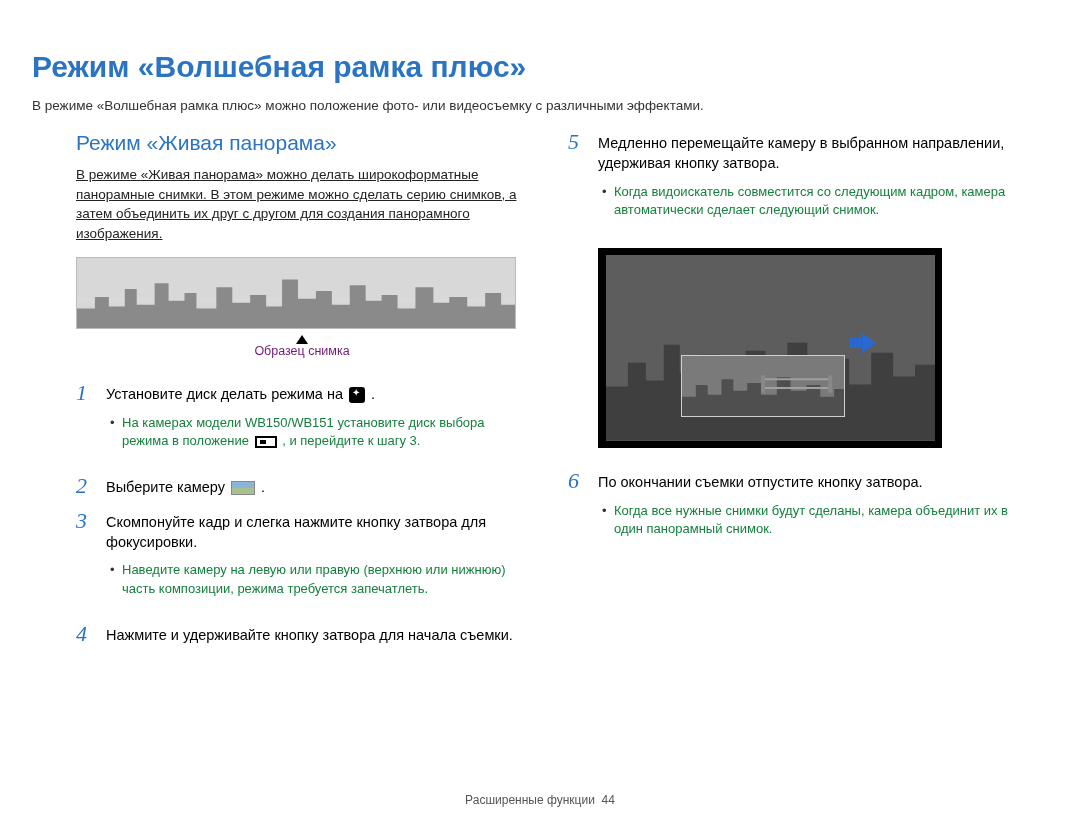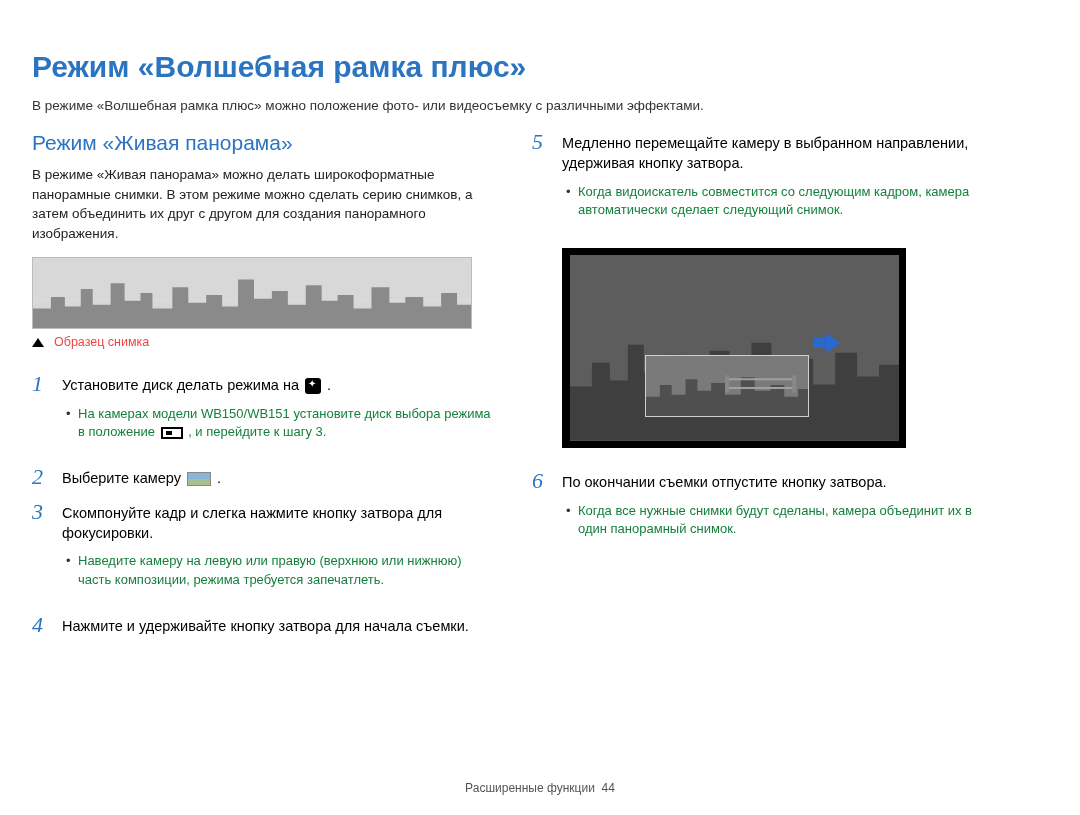--- a/index.html
+++ b/index.html
@@ -25,57 +25,60 @@
       margin-bottom: 14px;
     }
     .intro-text {
       font-size: 13.5px;
       color: #333;
       margin-bottom: 18px;
     }
     .columns {
       display: flex;
       gap: 40px;
+      margin-left: 44px;
     }
     .left-col {
       width: 460px;
     }
     .right-col {
       width: 460px;
     }
     .section-title {
       color: #2b74c2;
       font-size: 21px;
       font-weight: normal;
       margin-bottom: 10px;
     }
     .section-intro {
       font-size: 13.5px;
       line-height: 1.45;
       color: #222;
       margin-bottom: 14px;
+      text-decoration: underline;
     }
     .panorama-sample {
       width: 440px;
       height: 72px;
       background: linear-gradient(to bottom, #dcdcdc 0%, #dcdcdc 55%, #cccccc 100%);
       position: relative;
       border: 1px solid #bbb;
       margin-bottom: 6px;
     }
     .skyline-path {
       fill: #8a8a8a;
     }
     .sample-caption {
       font-size: 12.5px;
-      color: #ef4444;
+      color: #701a75;
       margin-bottom: 24px;
       display: flex;
       align-items: center;
-      gap: 10px;
+      gap: 0;
+      flex-direction: column;
     }
     .caption-triangle {
       width: 0;
       height: 0;
       border-left: 6px solid transparent;
       border-right: 6px solid transparent;
       border-bottom: 9px solid #000;
       display: inline-block;
     }
     .step-row {
@@ -194,21 +197,21 @@
     .arrow-icon {
       position: absolute;
       left: 244px;
       top: 78px;
       width: 26px;
       height: 20px;
     }
     .arrow-svg-blue { fill: #2a6ad0; }
     .page-footer {
       position: absolute;
-      bottom: 20px;
+      bottom: 8px;
       left: 0;
       width: 100%;
       text-align: center;
       font-size: 12px;
       color: #555;
     }
   </style>
 </head>
 <body>
 

